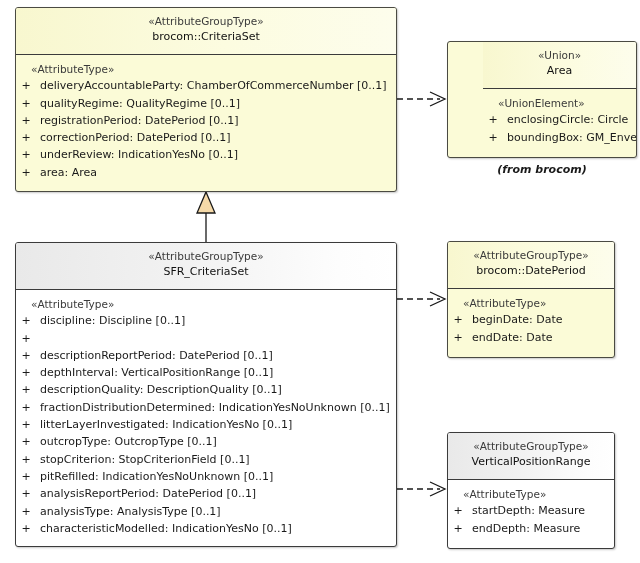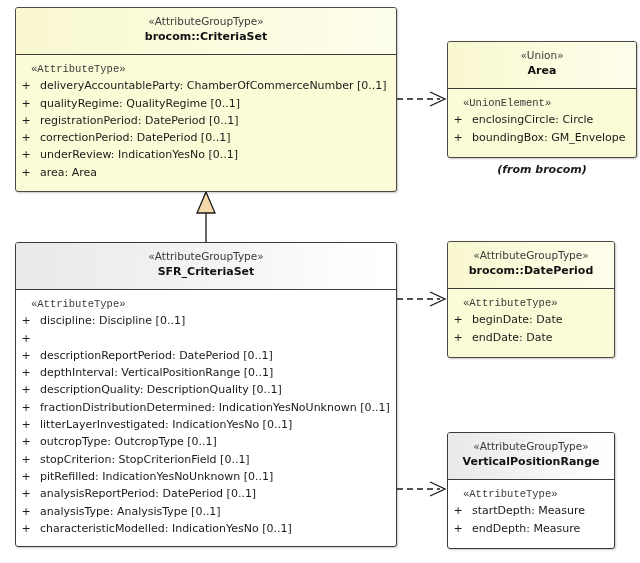--- a/index.html
+++ b/index.html
@@ -68,37 +68,36 @@
     line-height: 1.42;
   }
   .stereotype {
     display: block;
     font-size: 10.5px;
     color: #3a3a3a;
     white-space: nowrap;
   }
   .class-name {
     display: block;
-    font-weight: bold;
+    font-weight: normal;
     font-size: 11px;
     color: #111111;
     white-space: nowrap;
   }
 
   .uml-compartment {
     box-sizing: border-box;
     padding: 6px 0 7px 0;
   }
   .compartment-stereotype {
     font-size: 10.5px;
     color: #3a3a3a;
     padding-left: 15px;
     line-height: 1.55;
     white-space: nowrap;
-    font-family: Liberation Mono, monospace;
   }
   .attr-row {
     display: flex;
     align-items: baseline;
     line-height: 17.3px;
     height: 17.3px;
     white-space: nowrap;
   }
   .attr-vis {
     width: 12px;
@@ -111,21 +110,21 @@
   .attr-sig {
     padding-left: 8px;
     font-size: 11px;
     color: #1a1a1a;
   }
 
   
   #box-criteriaset      { left: 11px;  top: 7px;   width: 382px; height: 185px; }
   #box-criteriaset .uml-header { height: 47px; }
 
-  #box-area             { left: 443px; top: 41px;  width: 190px; height: 117px; }
+  #box-area             { left: 443px; top: 41px;  width: 190px; height: 117px; padding-left: 35px; }
   #box-area .uml-header { height: 47px; }
 
   #box-sfr-criteriaset  { left: 11px;  top: 242px; width: 382px; height: 305px; }
   #box-sfr-criteriaset .uml-header { height: 47px; }
 
   #box-dateperiod       { left: 443px; top: 241px; width: 168px; height: 117px; }
   #box-dateperiod .uml-header { height: 47px; }
 
   #box-verticalrange    { left: 443px; top: 432px; width: 168px; height: 117px; }
   #box-verticalrange .uml-header { height: 47px; }

